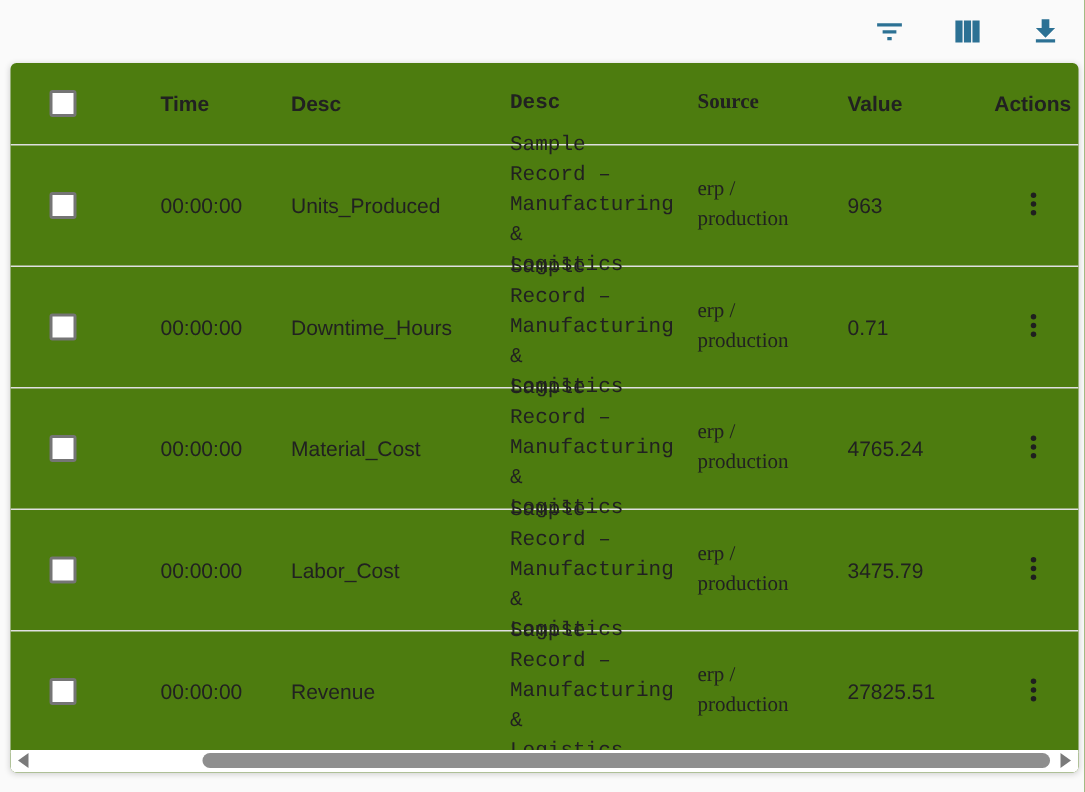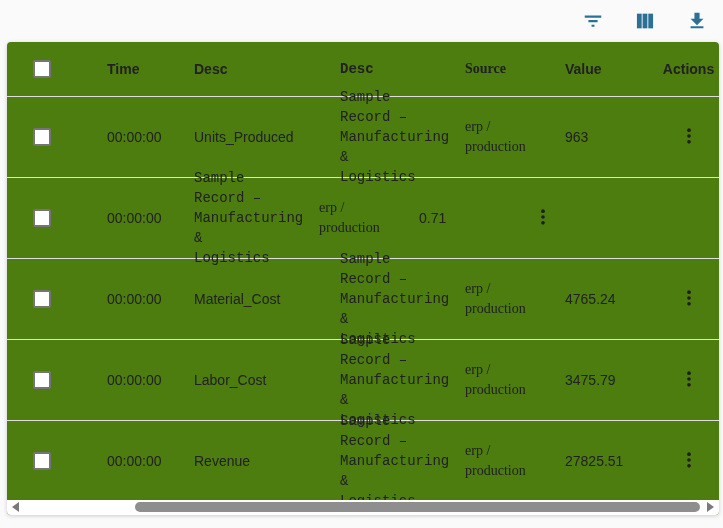--- a/index.html
+++ b/index.html
@@ -128,20 +128,21 @@
         </span>
       </button>
     </div>
   </div>
 
   <div class="trow">
     <div class="c-check">
         <span class="checkbox"></span>
       </div>
     <div class="c-time">00:00:00</div>
+    <div class="c-type">Downtime_Hours</div>
     <div class="c-desc">
         <div class="wrap-92">Sample Record – Manufacturing &amp; Logistics</div>
       </div>
     <div class="c-source">
         <div class="wrap-72">erp / production</div>
       </div>
     <div class="c-value">0.71</div>
     <div class="c-actions">
       <button class="dots-btn">
         <span>

